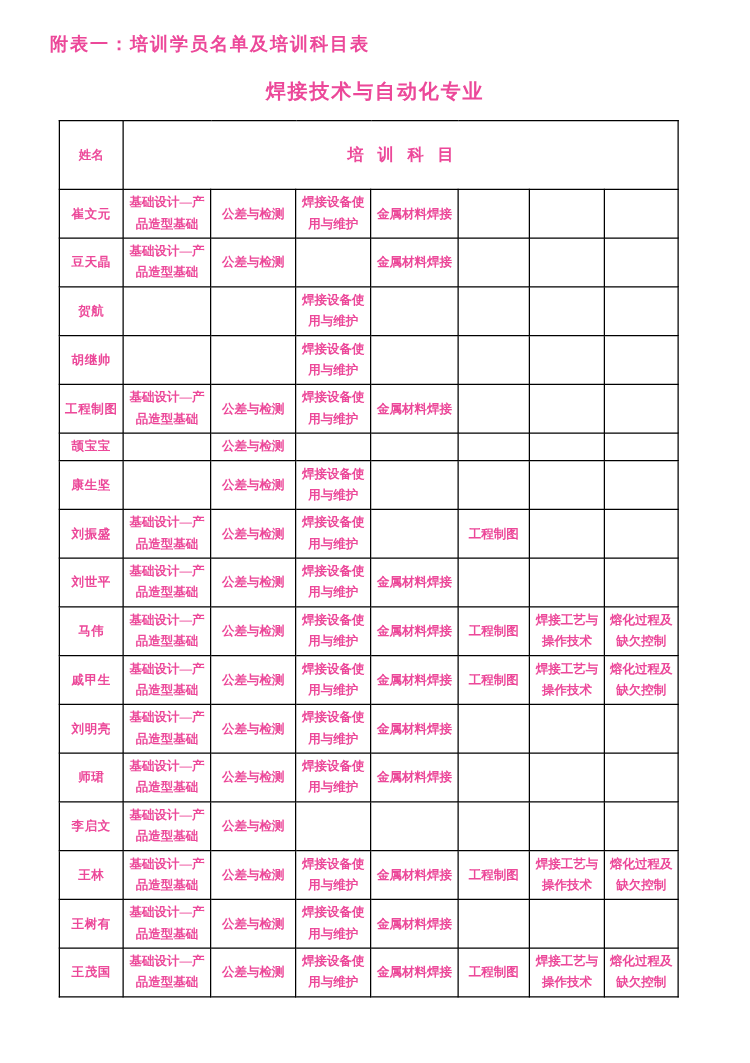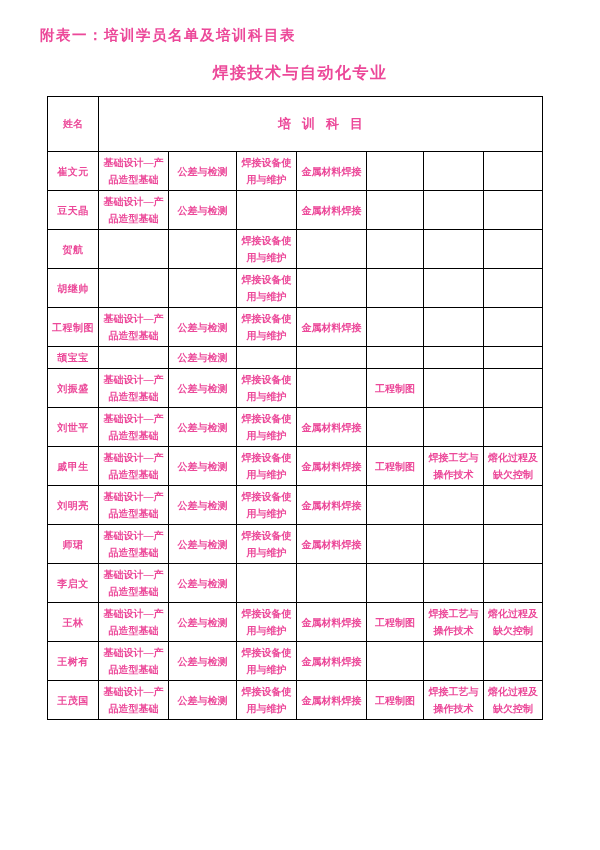--- a/index.html
+++ b/index.html
@@ -124,38 +124,58 @@
           <td class="name-cell">颉宝宝</td>
           <td class="subject-cell"></td>
           <td class="subject-cell">公差与检测</td>
           <td class="subject-cell"></td>
           <td class="subject-cell"></td>
           <td class="subject-cell"></td>
           <td class="subject-cell"></td>
           <td class="subject-cell"></td>
         </tr>
         <tr>
+          <td class="name-cell">康生坚</td>
+          <td class="subject-cell"></td>
+          <td class="subject-cell">公差与检测</td>
+          <td class="subject-cell">焊接设备使用与维护</td>
+          <td class="subject-cell"></td>
+          <td class="subject-cell"></td>
+          <td class="subject-cell"></td>
+          <td class="subject-cell"></td>
+        </tr>
+        <tr>
           <td class="name-cell">刘振盛</td>
           <td class="subject-cell">基础设计—产品造型基础</td>
           <td class="subject-cell">公差与检测</td>
           <td class="subject-cell">焊接设备使用与维护</td>
           <td class="subject-cell"></td>
           <td class="subject-cell">工程制图</td>
           <td class="subject-cell"></td>
           <td class="subject-cell"></td>
         </tr>
         <tr>
           <td class="name-cell">刘世平</td>
           <td class="subject-cell">基础设计—产品造型基础</td>
           <td class="subject-cell">公差与检测</td>
           <td class="subject-cell">焊接设备使用与维护</td>
           <td class="subject-cell">金属材料焊接</td>
           <td class="subject-cell"></td>
           <td class="subject-cell"></td>
           <td class="subject-cell"></td>
+        </tr>
+        <tr>
+          <td class="name-cell">马伟</td>
+          <td class="subject-cell">基础设计—产品造型基础</td>
+          <td class="subject-cell">公差与检测</td>
+          <td class="subject-cell">焊接设备使用与维护</td>
+          <td class="subject-cell">金属材料焊接</td>
+          <td class="subject-cell">工程制图</td>
+          <td class="subject-cell">焊接工艺与操作技术</td>
+          <td class="subject-cell">熔化过程及缺欠控制</td>
         </tr>
         <tr>
           <td class="name-cell">戚甲生</td>
           <td class="subject-cell">基础设计—产品造型基础</td>
           <td class="subject-cell">公差与检测</td>
           <td class="subject-cell">焊接设备使用与维护</td>
           <td class="subject-cell">金属材料焊接</td>
           <td class="subject-cell">工程制图</td>
           <td class="subject-cell">焊接工艺与操作技术</td>
           <td class="subject-cell">熔化过程及缺欠控制</td>

